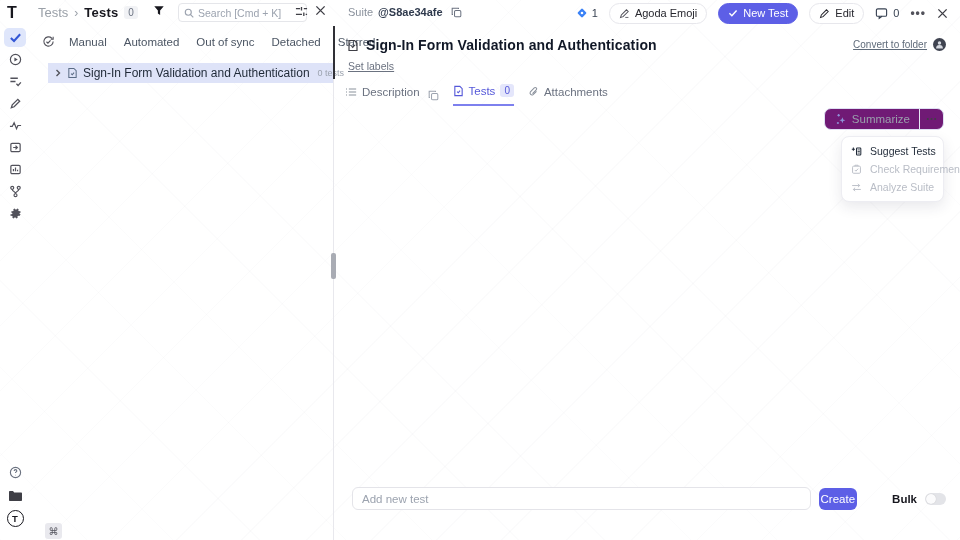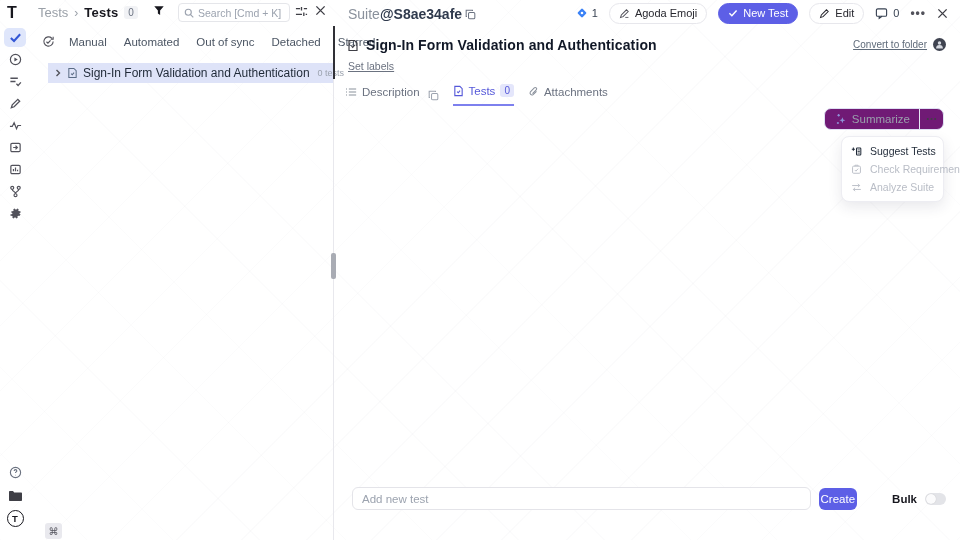--- a/index.html
+++ b/index.html
@@ -21,32 +21,32 @@
   
   .topbar { position:absolute; top:0; left:0; right:0; height:26px; z-index:5; }
   .logo { left:7px; top:4px; font-size:16px; font-weight:bold; color:#17171e; letter-spacing:-1px; }
   .breadcrumb { left:38px; top:5px; display:flex; align-items:center; gap:6px; font-size:13px; }
   .bc-project { color:#9aa0a8; }
   .bc-sep { color:#9aa0a8; font-size:12px; }
   .bc-section { color:#17171e; font-weight:bold; letter-spacing:.2px; }
   .bc-count { font-size:10px; color:#6b7280; background:#f1f2f5; border-radius:3px; padding:1px 4px; }
   .funnel { left:153px; top:5px; color:#17171e; }
   .searchbox {
-    left:178px; top:3px; width:112px; height:19px; display:flex; align-items:center; gap:4px;
+    left:178px; top:3px; width:129px; height:19px; display:flex; align-items:center; gap:4px;
     border:1px solid #e5e6ea; border-radius:4px; background:#fff; padding:0 5px; color:#9ca3af;
   }
   .searchbox input {
     border:none; outline:none; width:100%; font-size:10.5px; color:#374151;
     font-family:inherit; background:transparent;
   }
   .searchbox input::placeholder { color:#9ca3af; }
   .sliders { left:295px; top:5px; color:#3f3f46; }
   .panel-close { left:315px; top:5px; color:#3f3f46; cursor:pointer; }
 
-  .suite-line { left:348px; top:6px; display:flex; align-items:center; font-size:14px; }
+  .suite-line { left:348px; top:6px; display:flex; align-items:center; gap:5px; font-size:11px; }
   .suite-label { color:#8a919c; }
   .suite-id { color:#2f3a4d; font-weight:bold; }
   .suite-copy { color:#6b7280; margin-left:3px; }
 
   .top-actions { right:12px; top:2px; display:flex; align-items:center; gap:11px; height:22px; }
   .issue-chip { display:flex; align-items:center; gap:4px; font-size:11px; color:#374151; }
   .btn {
     display:flex; align-items:center; gap:5px; height:21px; padding:0 9px;
     border:1px solid #e7e7ec; border-radius:11px; background:#fff;
     font-size:11px; color:#27272e; font-weight:500; cursor:pointer;

